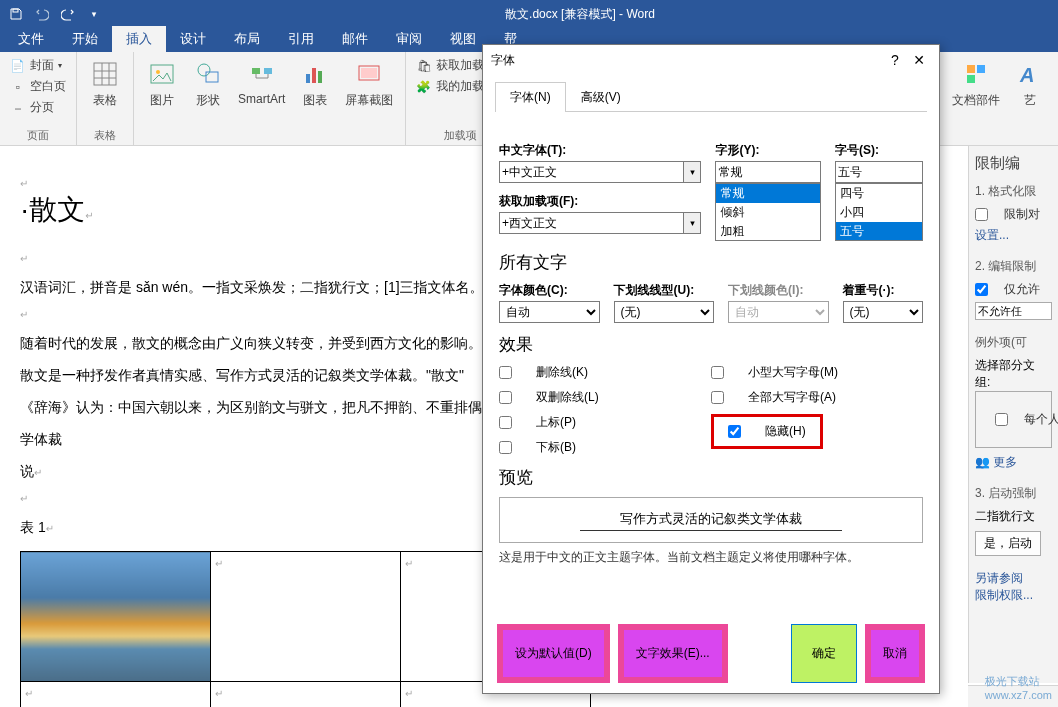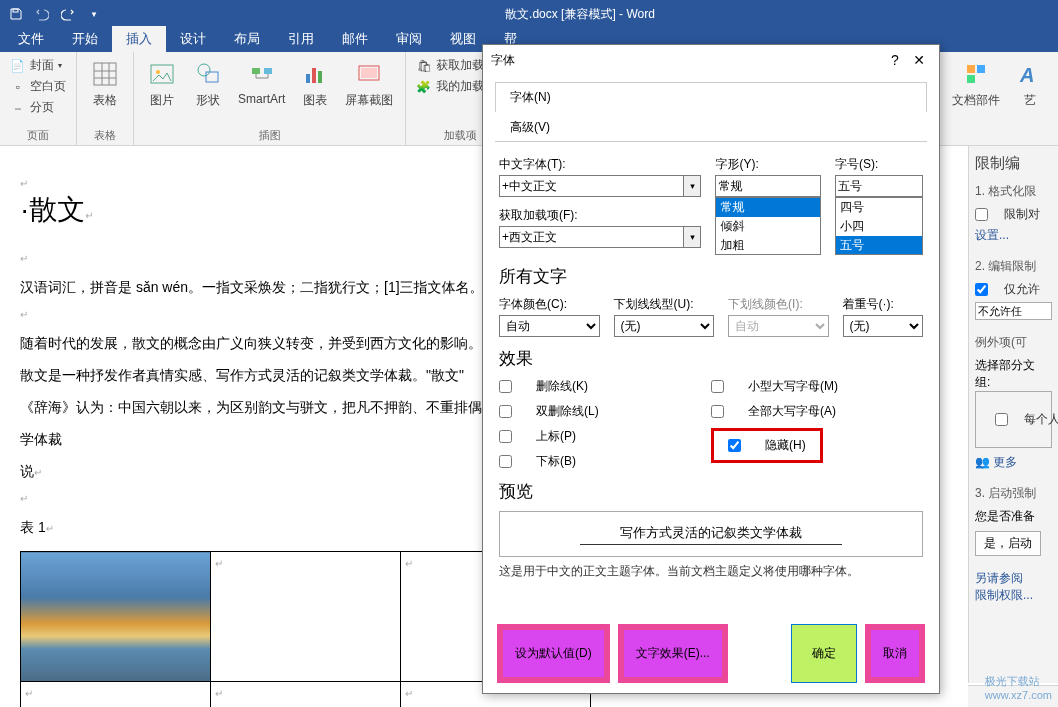--- a/index.html
+++ b/index.html
@@ -45,25 +45,25 @@
 .sidepanel label { display: flex; align-items: center; gap: 16px; margin-bottom: 4px; color: #333; }
 .sidepanel .link { color: #2b579a; cursor: pointer; }
 .sidepanel select, .sidepanel input[type=text] { width: 100%; font-size: 11px; border: 1px solid #ababab; padding: 2px; }
 .sidepanel .btn { border: 1px solid #ababab; background: #fdfdfd; padding: 3px 8px; font-size: 12px; cursor: pointer; }
 
 
 .dialog { position: absolute; left: 482px; top: 44px; width: 458px; height: 650px; background: #fff; border: 1px solid #777; box-shadow: 2px 2px 10px rgba(0,0,0,.3); display: flex; flex-direction: column; }
 .dialog .dlg-title { height: 30px; display: flex; align-items: center; padding: 0 8px; font-size: 12px; }
 .dialog .dlg-title span:first-child { flex: 1; }
 .dialog .dlg-title .help, .dialog .dlg-title .close { width: 24px; text-align: center; cursor: pointer; font-size: 14px; }
-.dialog .dlg-tabs { display: flex; border-bottom: 1px solid #ccc; margin: 6px 12px 0; flex-direction: column; }
+.dialog .dlg-tabs { display: flex; border-bottom: 1px solid #ccc; margin: 6px 12px 16px; }
 .dialog .dlg-tabs .dtab { padding: 6px 14px; border: 1px solid transparent; border-bottom: none; cursor: pointer; font-size: 12px; position: relative; top: 1px; }
 .dialog .dlg-tabs .dtab.active { border-color: #ccc; background: #fff; }
 .dialog .dlg-body { flex: 1; padding: 14px 16px 8px; overflow: auto; }
-.dialog label.fld { display: block; font-size: 12px; margin-bottom: 2px; color: #000; }
+.dialog label.fld { display: block; font-size: 12px; margin-bottom: 2px; color: #000; font-weight: bold; }
 .dialog .row { display: flex; gap: 14px; margin-bottom: 10px; }
 .dialog select, .dialog input.combo { border: 1px solid #7a7a7a; font-size: 12px; padding: 2px; height: 22px; background: #fff; }
 .dialog .combo-wrap { display: flex; }
 .dialog .combo-wrap input { flex: 1; border-right: none; }
 .dialog .combo-wrap .arrow { width: 18px; border: 1px solid #7a7a7a; background: #efefef; display: flex; align-items: center; justify-content: center; font-size: 9px; cursor: pointer; }
 .dialog .listbox { border: 1px solid #7a7a7a; height: 58px; overflow-y: scroll; font-size: 12px; }
 .dialog .listbox div { padding: 1px 4px; cursor: pointer; }
 .dialog .listbox div.sel { background: #0078d7; color: #fff; }
 .dialog .group-title { font-size: 17px; margin: 10px 0 8px; }
 .dialog .chk-row { display: flex; }
@@ -207,21 +207,20 @@
       <div class="big-btn">
           <span class="ico">
             <svg width="28" height="28">
               <rect x="4" y="6" width="20" height="14" fill="none" stroke="#d55"></rect>
               <rect x="6" y="8" width="16" height="10" fill="#fcc"></rect>
             </svg>
           </span>
           <span>屏幕截图</span>
         </div>
     </div>
-    <div class="group-label">插图</div>
   </div>
   <div class="group">
     <div class="group-content">
       <div class="small-list">
         <div class="small-item">
             <span class="ico">🛍</span>
             <span>获取加载项</span>
           </div>
         <div class="small-item">
             <span class="ico">🧩</span>
@@ -319,21 +318,21 @@
     <div>选择部分文</div>
     <div>组:</div>
     <label style="border:1px solid #ababab;padding:19px;">
         <input type="checkbox" style="">
         <span>每个人</span>
       </label>
     <div class="link" style="margin-top:6px;">👥 <span>更多</span></div>
   </div>
   <div class="sec">
     <div class="sec-title">3. 启动强制</div>
-    <div>您是否准备</div>
+    <div>二指犹行文</div>
     <button class="btn" style="margin-top:6px;">是，启动</button>
   </div>
   <div class="sec">
     <div class="link">另请参阅</div>
     <div class="link">限制权限...</div>
   </div>
 </div>
 <div class="statusbar"></div>
 
 <div class="dialog">

